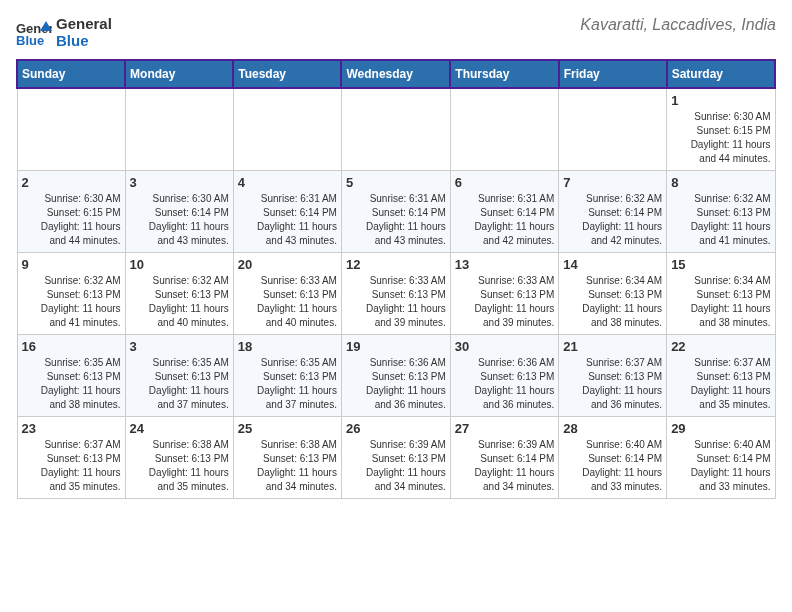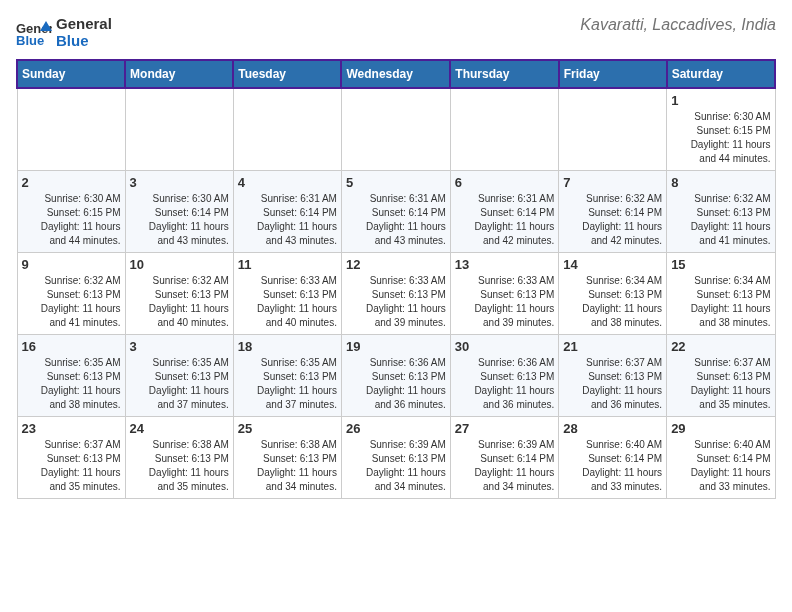--- a/index.html
+++ b/index.html
@@ -196,21 +196,21 @@
 and 41 minutes.</div>
         </td>
         <td>
           <span class="day-number">10</span>
           <div class="day-info" style="white-space: pre-line;">Sunrise: 6:32 AM
 Sunset: 6:13 PM
 Daylight: 11 hours
 and 40 minutes.</div>
         </td>
         <td>
-          <span class="day-number">11</span>
+          <span class="day-number">20</span>
           <div class="day-info" style="white-space: pre-line;">Sunrise: 6:33 AM
 Sunset: 6:13 PM
 Daylight: 11 hours
 and 40 minutes.</div>
         </td>
         <td>
           <span class="day-number">12</span>
           <div class="day-info" style="white-space: pre-line;">Sunrise: 6:33 AM
 Sunset: 6:13 PM
 Daylight: 11 hours

